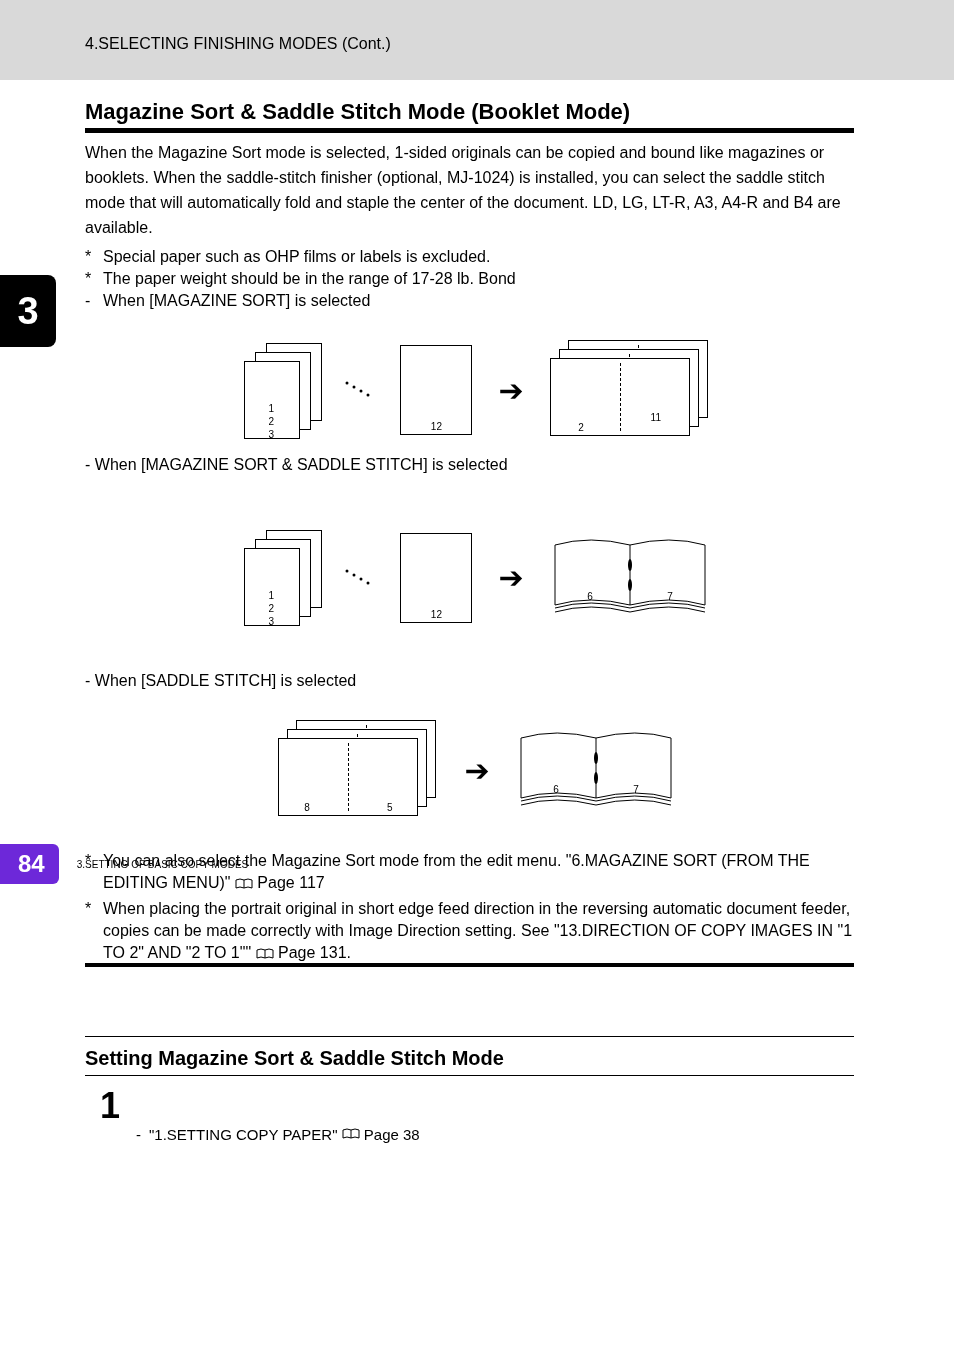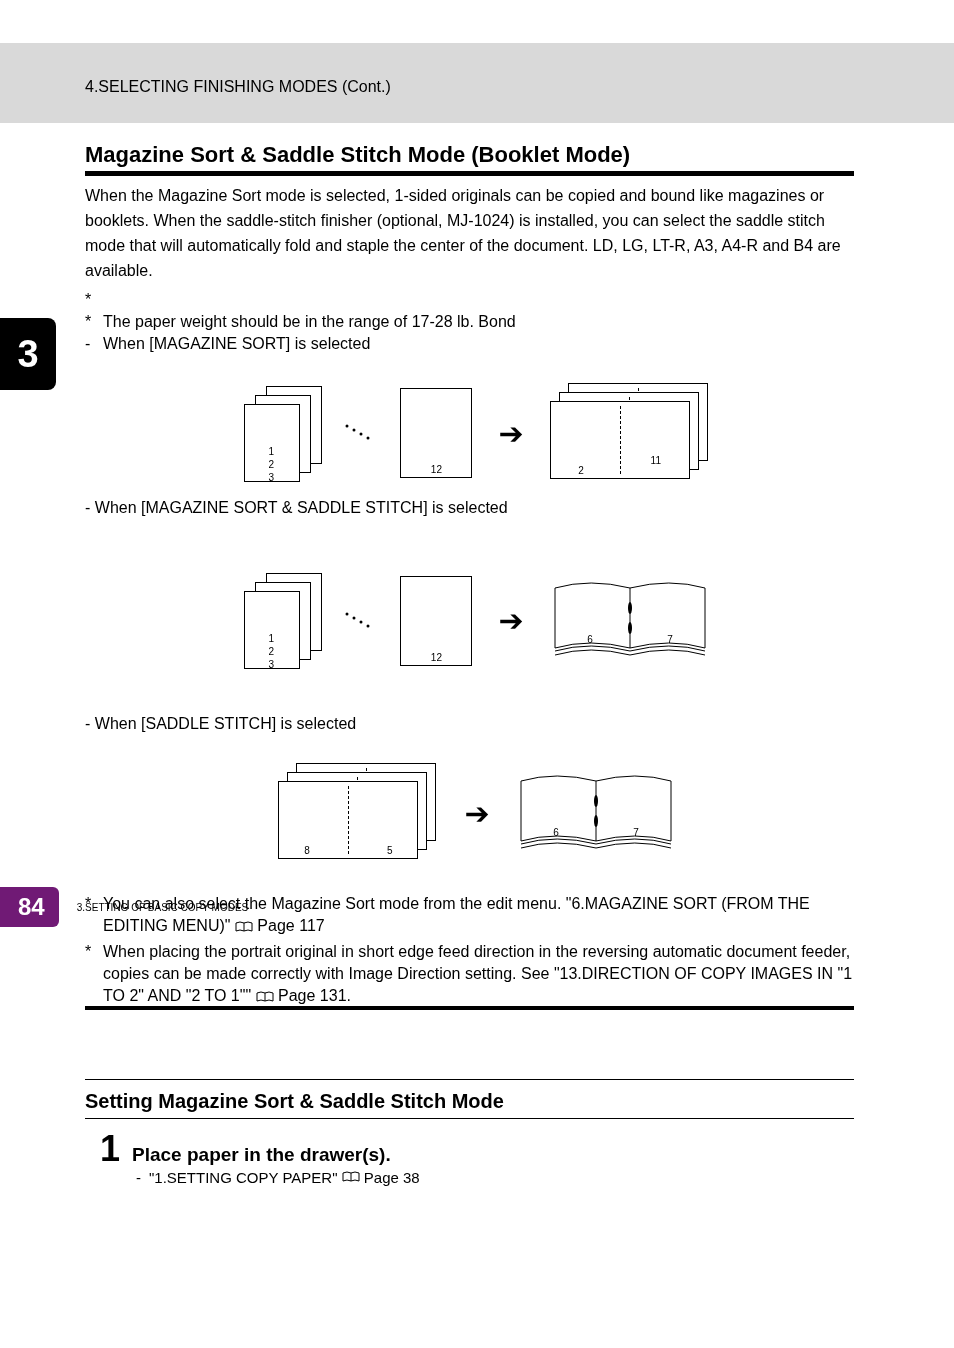--- a/index.html
+++ b/index.html
@@ -1,17 +1,17 @@
 <!DOCTYPE html>
 <html><head>
 <meta charset="utf-8">
 <style>
   * { box-sizing: border-box; margin: 0; padding: 0; }
   html, body { width: 954px; height: 1348px; font-family: Arial, Helvetica, sans-serif; background: #fff; }
-  .page { width: 954px; height: 948px; position: relative; margin-top: 43px; }
+  .page { width: 954px; height: 948px; position: relative; }
   .gray-band { position: absolute; top: 0; left: 0; right: 0; height: 80px; background: #d9d9d9; }
   .header-text { position: absolute; top: 35px; left: 85px; font-size: 16px; color: #000; }
   .section-title { position: absolute; top: 99px; left: 85px; font-size: 22px; font-weight: bold; text-align: right; }
   .thick-rule { position: absolute; left: 85px; right: 100px; height: 5px; background: #000; }
   .rule1 { top: 128px; }
   .intro { position: absolute; top: 140px; left: 85px; right: 100px; font-size: 16px; line-height: 25px; }
   .bullets { position: absolute; left: 85px; right: 100px; font-size: 16px; }
   .bul-row { display: flex; line-height: 22px; }
   .bul-mark { width: 18px; flex: 0 0 18px; }
   .bullets1 { top: 246px; }
@@ -54,39 +54,40 @@
   .rule2 { top: 963px; height: 4px; }
   .thin-rule { position: absolute; left: 85px; right: 100px; height: 1px; background: #000; }
   .thinA { top: 1036px; }
   .sub-title { position: absolute; top: 1047px; left: 85px; font-size: 20px; font-weight: bold; }
   .thinB { top: 1075px; }
   .step-row { position: absolute; top: 1085px; left: 100px; display: flex; align-items: baseline; gap: 12px; }
   .step-num { font-size: 36px; font-weight: bold; }
   .step-text { font-size: 19px; font-weight: bold; }
   .step-sub { position: absolute; top: 1126px; left: 136px; font-size: 15px; display: flex; gap: 8px; align-items: center; }
   .footer { position: absolute; bottom: 64px; left: 0; display: flex; align-items: center; gap: 18px; }
-  .page-badge { background: #701a75; color: #fff; font-size: 24px; font-weight: bold; padding: 6px 14px 6px 18px; border-top-right-radius: 6px; border-bottom-right-radius: 6px; }
+  .page-badge { background: #6d28d9; color: #fff; font-size: 24px; font-weight: bold; padding: 6px 14px 6px 18px; border-top-right-radius: 6px; border-bottom-right-radius: 6px; }
   .footer-text { font-size: 10px; }
   .book-icon { display:inline-block; width:18px; height:12px; }
 </style>
 </head>
 <body>
 
 <div class="page">
   <div class="gray-band"></div>
   <div class="header-text">4.SELECTING FINISHING MODES (Cont.)</div>
 
   <div class="section-title">Magazine Sort &amp; Saddle Stitch Mode (Booklet Mode)</div>
   <div class="thick-rule rule1"></div>
 
   <div class="intro">When the Magazine Sort mode is selected, 1-sided originals can be copied and bound like magazines or booklets. When the saddle-stitch finisher (optional, MJ-1024) is installed, you can select the saddle stitch mode that will automatically fold and staple the center of the document. LD, LG, LT-R, A3, A4-R and B4 are available.</div>
 
   <div class="bullets bullets1">
     <div class="bul-row">
       <span class="bul-mark">*</span>
+      <span>Special paper such as OHP films or labels is excluded.</span>
     </div>
     <div class="bul-row">
       <span class="bul-mark">*</span>
       <span>The paper weight should be in the range of 17-28 lb. Bond</span>
     </div>
     <div class="bul-row">
       <span class="bul-mark">-</span>
       <span>When [MAGAZINE SORT] is selected</span>
     </div>
   </div>
@@ -237,21 +238,20 @@
   </div>
 
   <div class="thick-rule rule2"></div>
 
   <div class="thin-rule thinA"></div>
   <div class="sub-title">Setting Magazine Sort &amp; Saddle Stitch Mode</div>
   <div class="thin-rule thinB"></div>
 
   <div class="step-row">
     <span class="step-num">1</span>
-    <span class="step-text">Place paper in the drawer(s).</span>
   </div>
   <div class="step-sub">
     <span>-</span>
     <span>
       <span>"1.SETTING COPY PAPER" </span>
       <span class="inline-icon book-icon"><svg viewBox="0 0 18 12">
             <path d="M1 2 Q5 0 9 2 Q13 0 17 2 L17 10 Q13 8 9 10 Q5 8 1 10 Z" fill="none" stroke="#000"></path>
             <line x1="9" y1="2" x2="9" y2="10" stroke="#000"></line>
           </svg></span>
       <span> Page 38</span>

